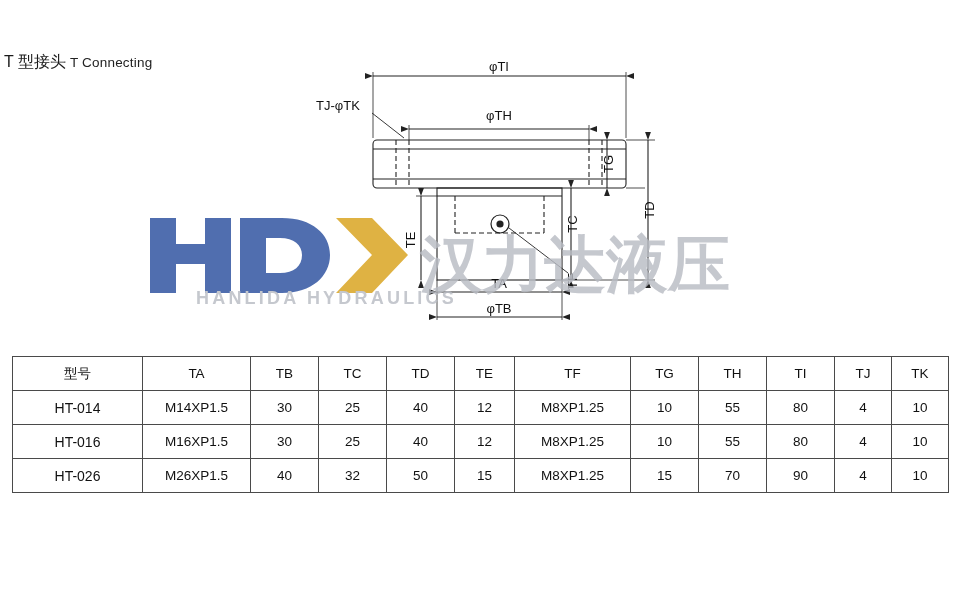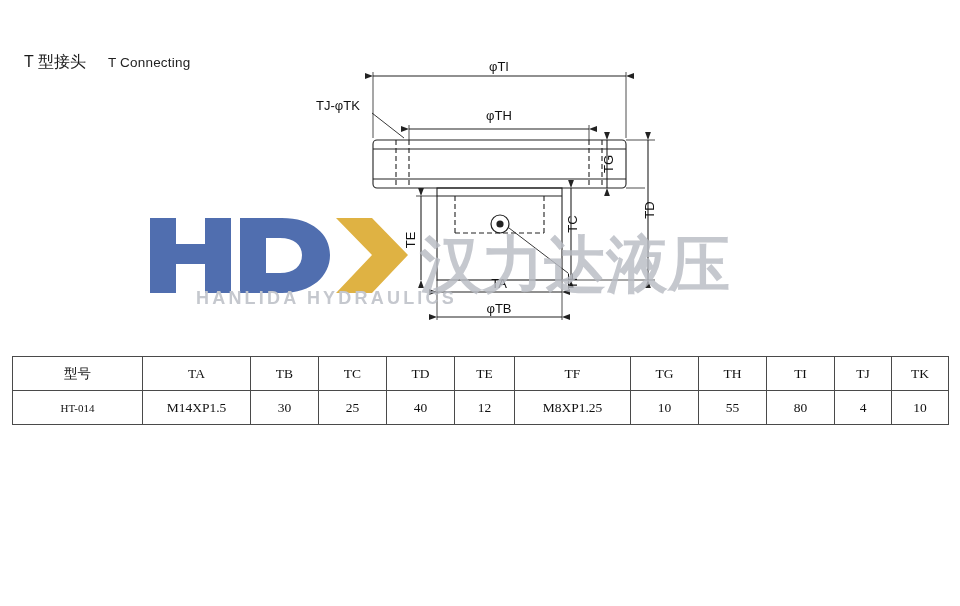--- a/index.html
+++ b/index.html
@@ -10,25 +10,25 @@
     background: #ffffff;
     font-family: "Liberation Sans", sans-serif;
     color: #1a1a1a;
     position: relative;
     overflow: hidden;
   }
 
   
   #title-bar {
     position: absolute;
-    left: 24px;
+    left: 4px;
     top: 10px;
     display: flex;
     align-items: baseline;
-    gap: 22px;
+    gap: 4px;
   }
   #title-en {
     font-size: 13.5px;
     color: #222;
     letter-spacing: 0.2px;
     margin-top: 45px;
   }
 
   
   #drawing-area {
@@ -54,37 +54,36 @@
   #spec-table-wrap {
     position: absolute;
     left: 12px;
     top: 356px;
     width: 936px;
   }
   table.spec {
     border-collapse: collapse;
     width: 936px;
     table-layout: fixed;
-    font-family: Liberation Serif, serif;
   }
   table.spec th, table.spec td {
     border: 1px solid #4a4a4a;
     height: 34px;
     font-size: 13.5px;
     text-align: center;
     vertical-align: middle;
     color: #111;
     font-weight: normal;
     padding: 0;
   }
   table.spec thead th {
     background: #ffffff;
     font-size: 13.5px;
   }
-  table.spec td.model { font-size: 11px; }
+  table.spec td.model { font-size: 14px; }
   col.c0 { width: 130px; }
   col.c1 { width: 108px; }
   col.c2 { width: 68px; }
   col.c3 { width: 68px; }
   col.c4 { width: 68px; }
   col.c5 { width: 60px; }
   col.c6 { width: 116px; }
   col.c7 { width: 68px; }
   col.c8 { width: 68px; }
   col.c9 { width: 68px; }
@@ -238,15 +237,43 @@
         <td>25</td>
         <td>40</td>
         <td>12</td>
         <td>M8XP1.25</td>
         <td>10</td>
         <td>55</td>
         <td>80</td>
         <td>4</td>
         <td>10</td>
       </tr>
+      <tr>
+        <td class="model">HT-016</td>
+        <td>M16XP1.5</td>
+        <td>30</td>
+        <td>25</td>
+        <td>40</td>
+        <td>12</td>
+        <td>M8XP1.25</td>
+        <td>10</td>
+        <td>55</td>
+        <td>80</td>
+        <td>4</td>
+        <td>10</td>
+      </tr>
+      <tr>
+        <td class="model">HT-026</td>
+        <td>M26XP1.5</td>
+        <td>40</td>
+        <td>32</td>
+        <td>50</td>
+        <td>15</td>
+        <td>M8XP1.25</td>
+        <td>15</td>
+        <td>70</td>
+        <td>90</td>
+        <td>4</td>
+        <td>10</td>
+      </tr>
     </tbody>
   </table>
 </div>
 
 </body></html>

